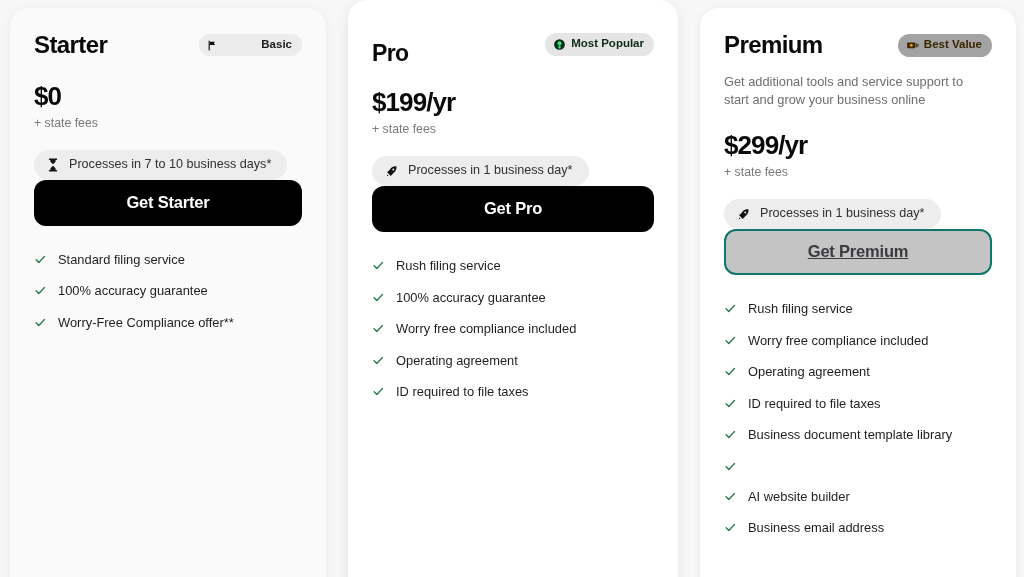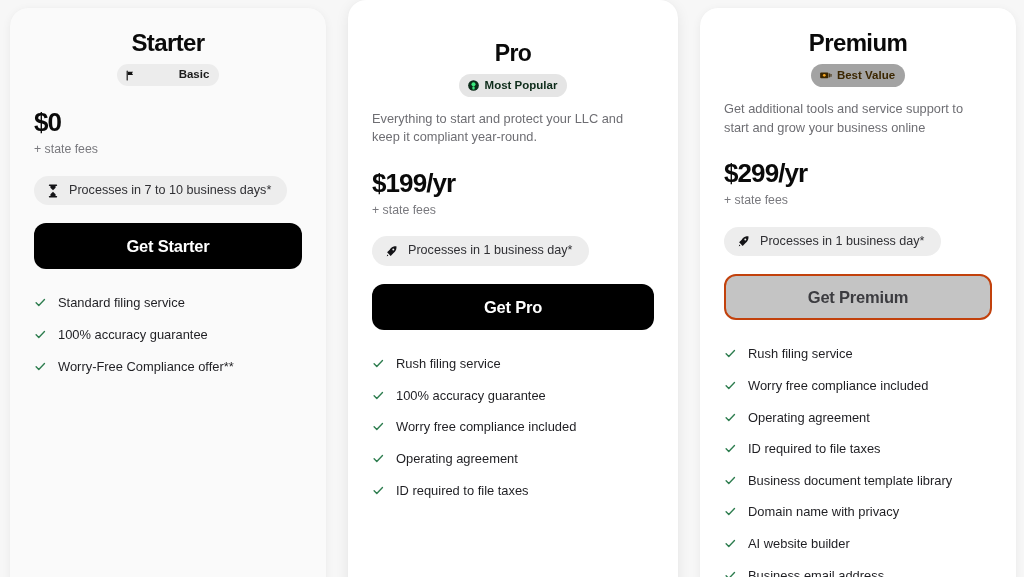--- a/index.html
+++ b/index.html
@@ -57,21 +57,20 @@
     background: #ffffff;
   }
 
   
   .card-head {
     display: flex;
     align-items: center;
     justify-content: space-between;
     gap: 8px;
     min-height: 30px;
-    flex-direction: column;
   }
 
   .plan-name {
     font-size: 24px;
     font-weight: 700;
     color: #0a0a0a;
     letter-spacing: -0.6px;
     line-height: 1.1;
   }
 
@@ -151,40 +150,40 @@
   }
 
   .chip svg { display: block; flex: 0 0 auto; }
 
   
   .cta {
     display: flex;
     align-items: center;
     justify-content: center;
     width: 100%;
-    margin-top: 18px;
     height: 46px;
     border-radius: 12px;
     font-size: 16.5px;
     font-weight: 700;
     letter-spacing: -0.2px;
     cursor: pointer;
     border: 2px solid transparent;
     user-select: none;
   }
 
   .cta-dark {
     background: #000000;
     color: #ffffff;
   }
 
   .cta-pressed {
     background: #c4c4c4;
     color: #3c3c40;
-    border: 2px solid #c2410c;
+    border: 2px solid #0f766e;
+    text-decoration: underline;
   }
 
   
   .features {
     list-style: none;
     margin-top: 26px;
   }
 
   .feature {
     display: flex;
@@ -277,21 +276,20 @@
           <svg width="13" height="13" viewBox="0 0 16 16" fill="none" aria-hidden="true">
             <circle cx="8" cy="8" r="6.6" fill="#0d2c1a"></circle>
             <circle cx="8" cy="6.6" r="2.5" fill="#3ae87c"></circle>
             <rect x="6.6" y="9.3" width="2.8" height="3.6" rx="0.6" fill="#3ae87c"></rect>
           </svg>
         </span>
         <span>Most Popular</span>
       </span>
     </div>
 
-    <p class="plan-desc">Everything to start and protect your LLC and keep it compliant year-round.</p>
 
     <div class="price-block">
       <div class="price">$199/yr</div>
       <div class="price-note">+ state fees</div>
     </div>
 
     <div class="chip">
       <span>
         <svg width="13" height="13" viewBox="0 0 16 16" fill="none" aria-hidden="true">
           <path d="M9.9 2.2c2.3-.8 4.2-.5 4.2-.5s.3 1.9-.5 4.2c-.7 2-2 3.3-3.4 4.3L7 13.4 2.6 9l3.2-3.2C6.8 4.4 8 3 9.9 2.2z" fill="#141417"></path>
@@ -424,21 +422,20 @@
             </svg>
         </span>
         <span>Business document template library</span>
       </li>
       <li class="feature">
         <span class="tick">
           <svg width="13" height="13" viewBox="0 0 16 16" fill="none" aria-hidden="true">
               <path d="M2.6 8.4l3.3 3.3 7-7.4" stroke="#2e7d4f" stroke-width="1.7" stroke-linecap="round" stroke-linejoin="round"></path>
             </svg>
         </span>
-        <span>Domain name with privacy</span>
       </li>
       <li class="feature">
         <span class="tick">
           <svg width="13" height="13" viewBox="0 0 16 16" fill="none" aria-hidden="true">
               <path d="M2.6 8.4l3.3 3.3 7-7.4" stroke="#2e7d4f" stroke-width="1.7" stroke-linecap="round" stroke-linejoin="round"></path>
             </svg>
         </span>
         <span>AI website builder</span>
       </li>
       <li class="feature">

